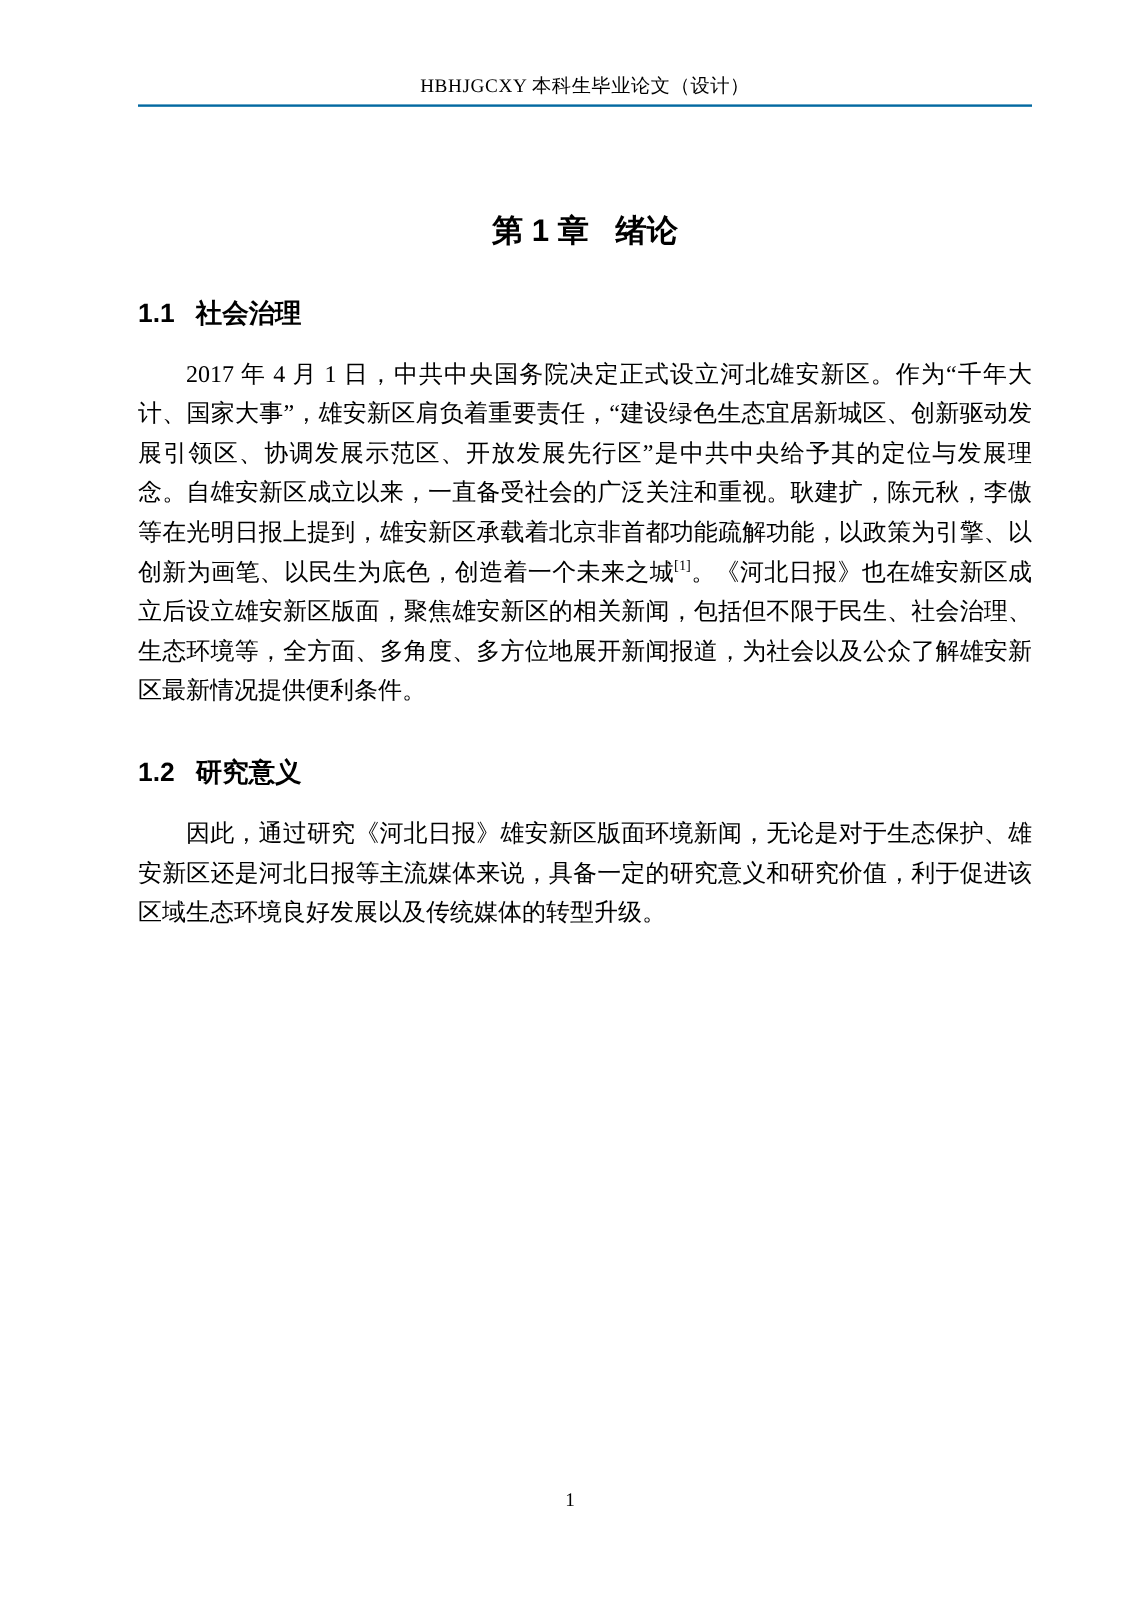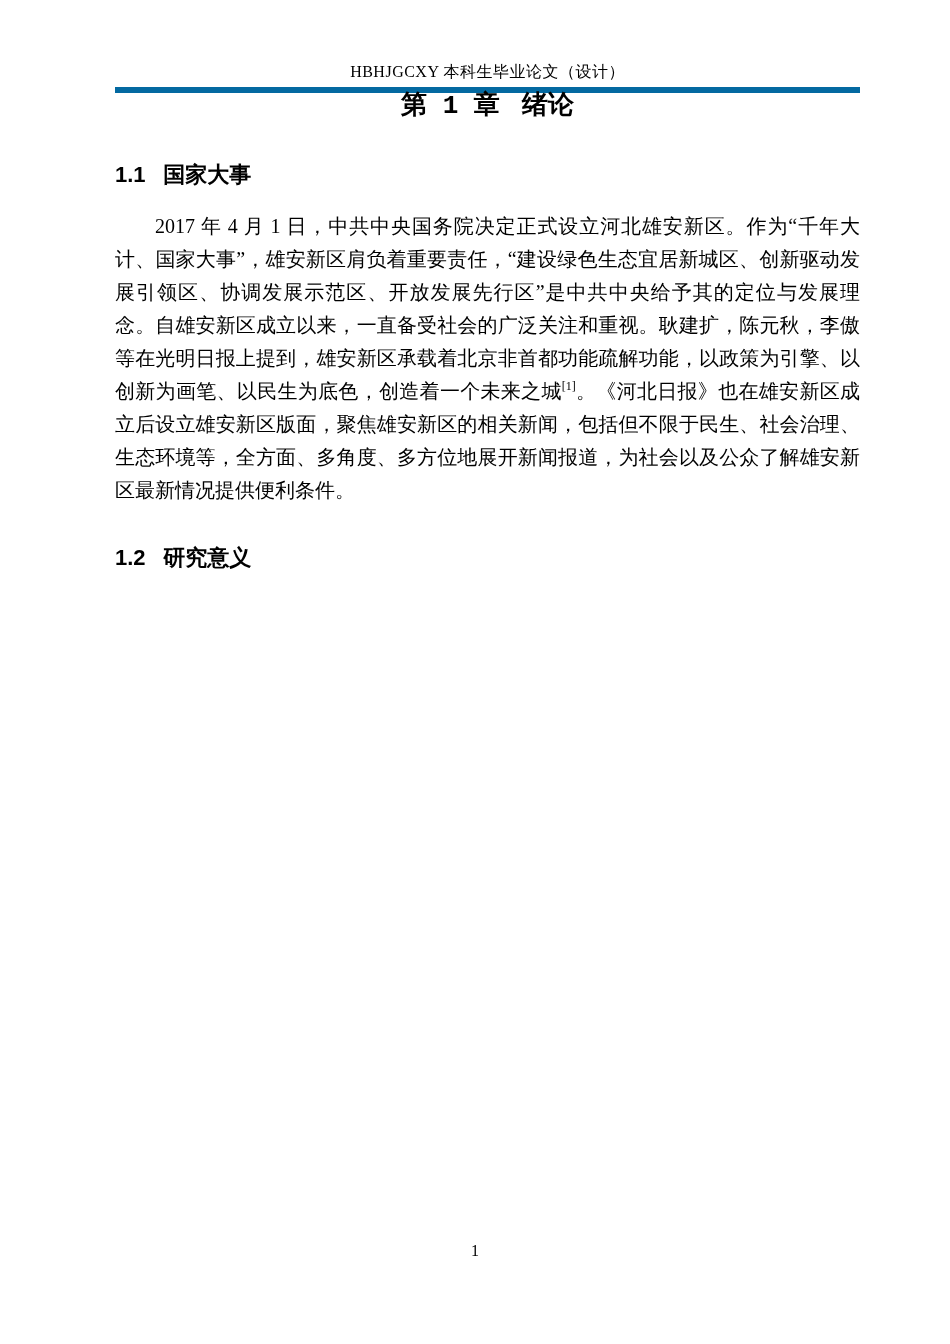--- a/index.html
+++ b/index.html
@@ -23,31 +23,32 @@
   }
   .running-header {
     position: absolute;
     top: 62px;
     left: 115px;
     width: 745px;
     text-align: center;
     font-size: 16px;
     letter-spacing: 0.5px;
     padding-bottom: 4px;
-    border-bottom: 6px solid #0369a1;
+    border-bottom: 2px solid #0369a1;
   }
   .content {
     position: absolute;
     top: 88px;
     left: 115px;
     width: 745px;
   }
   .chapter-title {
+    margin-top: 86px;
     text-align: center;
-    font-family: Liberation Mono, monospace;
+    font-family: Liberation Sans, sans-serif;
     font-weight: bold;
     font-size: 26px;
     line-height: 36px;
   }
   .chapter-title .chapter-number {
     margin-right: 0.85em;
   }
   .section-heading {
     margin-top: 36px;
     margin-bottom: 20px;
@@ -88,30 +89,31 @@
 
   <div class="running-header">HBHJGCXY 本科生毕业论文（设计）</div>
 
   <div class="content">
 
     <div class="chapter-title">
       <span class="chapter-number">第 1 章</span><span>绪论</span>
     </div>
 
     <div class="section-heading">
-      <span class="section-number">1.1</span><span>国家大事</span>
+      <span class="section-number">1.1</span><span>社会治理</span>
     </div>
 
     <p class="body-para"><span>2017 年 4 月 1 日，中共中央国务院决定正式设立河北雄安新区。作为“千年大计、国家大事”，雄安新区肩负着重要责任，“建设绿色生态宜居新城区、创新驱动发展引领区、协调发展示范区、开放发展先行区”是中共中央给予其的定位与发展理念。自雄安新区成立以来，一直备受社会的广泛关注和重视。耿建扩，陈元秋，李傲等在光明日报上提到，雄安新区承载着北京非首都功能疏解功能，以政策为引擎、以创新为画笔、以民生为底色，创造着一个未来之城</span><sup class="citation">[1]</sup><span>。《河北日报》也在雄安新区成立后设立雄安新区版面，聚焦雄安新区的相关新闻，包括但不限于民生、社会治理、生态环境等，全方面、多角度、多方位地展开新闻报道，为社会以及公众了解雄安新区最新情况提供便利条件。</span></p>
 
     <div class="section-heading">
       <span class="section-number">1.2</span><span>研究意义</span>
     </div>
 
 
 
+    <p class="body-para">因此，通过研究《河北日报》雄安新区版面环境新闻，无论是对于生态保护、雄安新区还是河北日报等主流媒体来说，具备一定的研究意义和研究价值，利于促进该区域生态环境良好发展以及传统媒体的转型升级。</p>
 
 
   </div>
 
   <div class="page-number">1</div>
 
 </div>
 
 </body></html>

